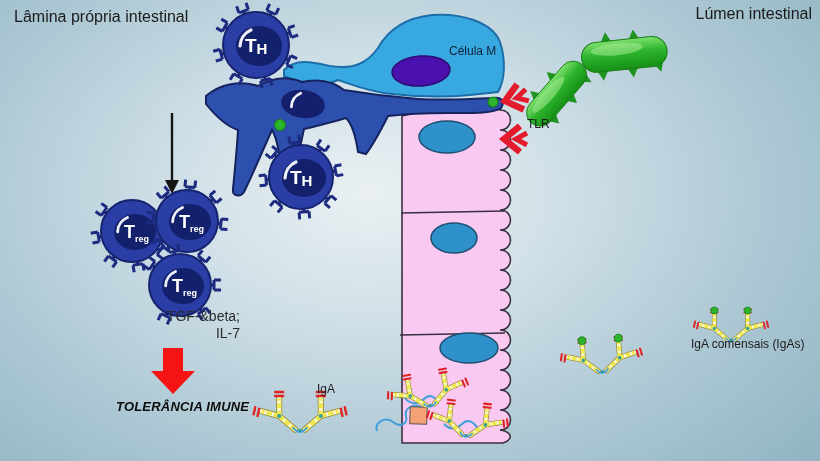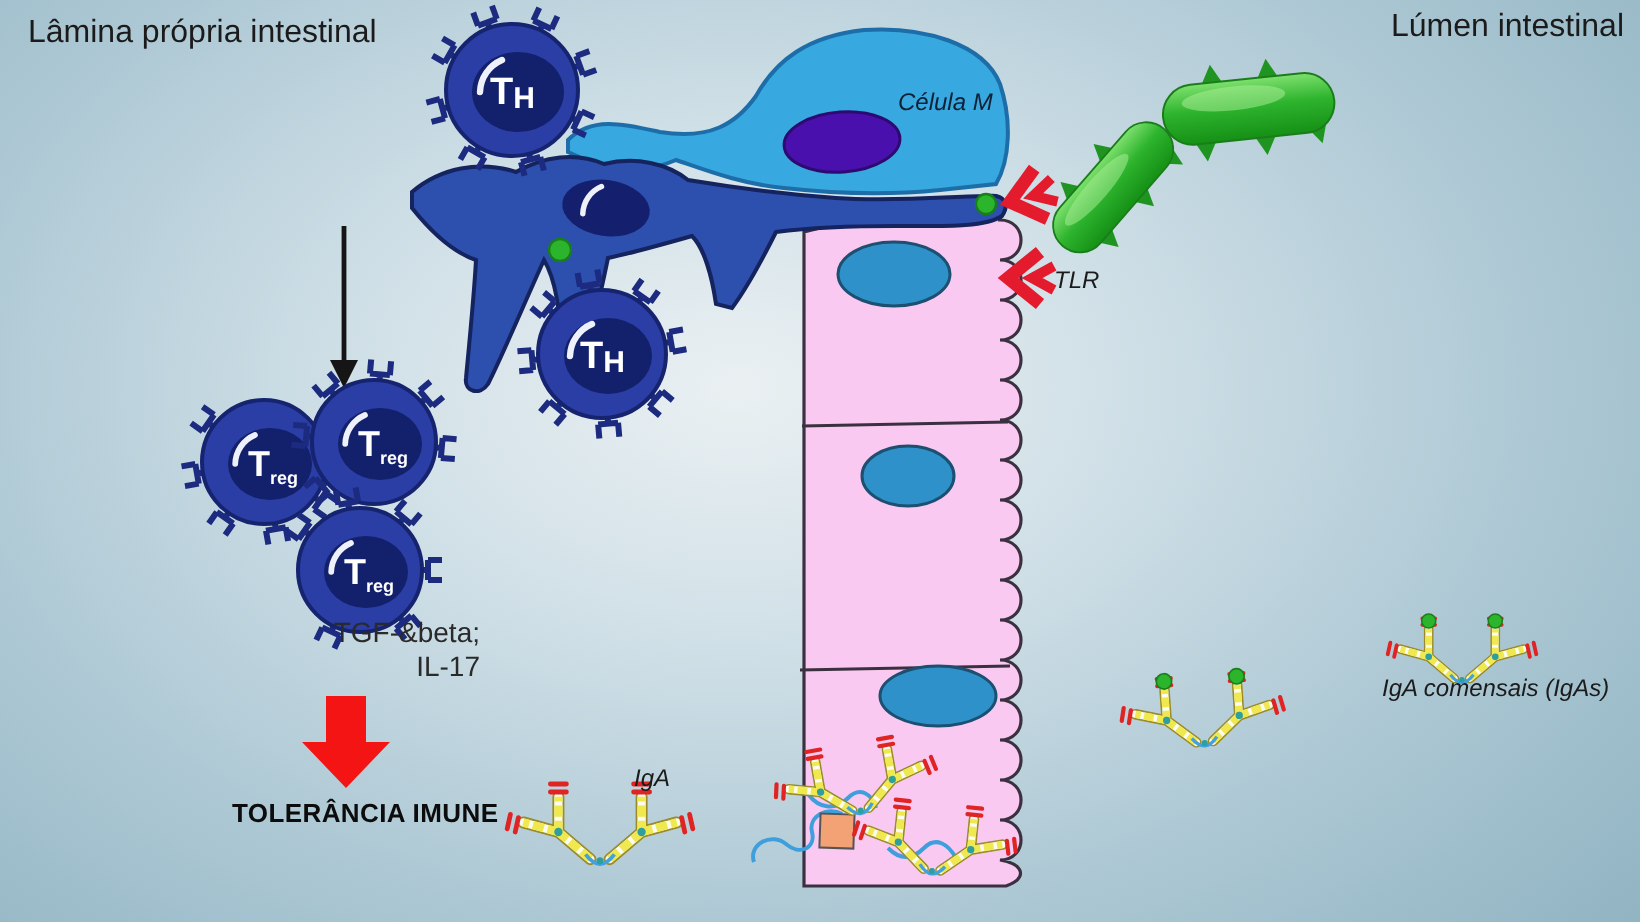--- a/index.html
+++ b/index.html
@@ -5,23 +5,23 @@
   html,body{margin:0;padding:0;background:#666;}
   #stage{
     position:relative;width:820px;height:461px;overflow:hidden;
     font-family:"Liberation Sans",sans-serif;
     background:radial-gradient(ellipse 640px 430px at 45% 42%,
       #eaf0f2 0%, #d2e1e8 28%, #abc7d3 64%, #8cb0bf 100%);
   }
   svg{position:absolute;left:0;top:0;}
   .lbl{position:absolute;color:#1b1b1b;white-space:nowrap;}
   .lbl-big{font-size:16px;}
-  .lbl-sm{font-size:12px;font-style:italic;}
+  .lbl-sm{font-size:12px;}
   .lbl-center{width:130px;text-align:right;font-size:14px;color:#2a2a2a;}
-  .lbl-bold{font-size:13px;font-weight:bold;color:#0c0c0c;letter-spacing:.2px;}
+  .lbl-bold{font-size:13px;font-weight:bold;color:#0c0c0c;letter-spacing:.2px;font-style:italic;}
 
   .c-mcell{fill:var(--m-cell,#38a8e0);stroke:#1d6ea8;stroke-width:2;}
   .c-mnuc{fill:var(--m-cell-nucleus,#4a10ae);stroke:#2d0a70;stroke-width:1.5;}
   .c-dc{fill:var(--dendritic,#2d4fae);stroke:#15235e;stroke-width:2;}
   .c-dcnuc{fill:#141f6e;}
   .c-tbody{fill:var(--t-cell,#2a3ea6);stroke:#16246f;stroke-width:2;}
   .c-tnuc{fill:var(--t-cell-nucleus,#13206b);}
   .c-epi{fill:var(--epithelium,#f9c9f2);stroke:#3a3040;stroke-width:1.6;}
   .c-sep{stroke:#3a3040;stroke-width:1.4;}
   .c-epinuc{fill:var(--epithelium-nucleus,#2e91c9);stroke:#1c4f70;stroke-width:1.5;}
@@ -219,20 +219,20 @@
   <use href="#iga-core" transform="translate(300,408) scale(0.8)"></use>
   <use href="#igas-core" transform="translate(601,352) rotate(-4) scale(0.7)"></use>
   <use href="#igas-core" transform="translate(731,322) scale(0.64)"></use>
 
   <polygon points="163,348 183,348 183,371 195,371 173,394 151,371 163,371" fill="#f51414"></polygon>
 </svg>
 
 <div class="lbl lbl-big" style="right:8px;top:5px">Lúmen intestinal</div>
 <div class="lbl lbl-big" style="left:14px;top:8px">Lâmina própria intestinal</div>
 <div class="lbl lbl-sm" style="left:449px;top:44px;color:#0e2136">Célula M</div>
-<div class="lbl lbl-sm" style="left:527px;top:133px">TLR</div>
+<div class="lbl lbl-sm" style="left:527px;top:117px">TLR</div>
 <div class="lbl lbl-center" style="left:110px;top:308px">TGF-&amp;beta;</div>
-<div class="lbl lbl-center" style="left:110px;top:325px">IL-17</div>
+<div class="lbl lbl-center" style="left:110px;top:325px">IL-7</div>
 <div class="lbl lbl-bold" style="left:116px;top:399px">TOLERÂNCIA IMUNE</div>
 <div class="lbl lbl-sm" style="left:317px;top:382px">IgA</div>
 <div class="lbl lbl-sm" style="left:691px;top:337px">IgA comensais (IgAs)</div>
 
 </div>
 
 </body></html>

